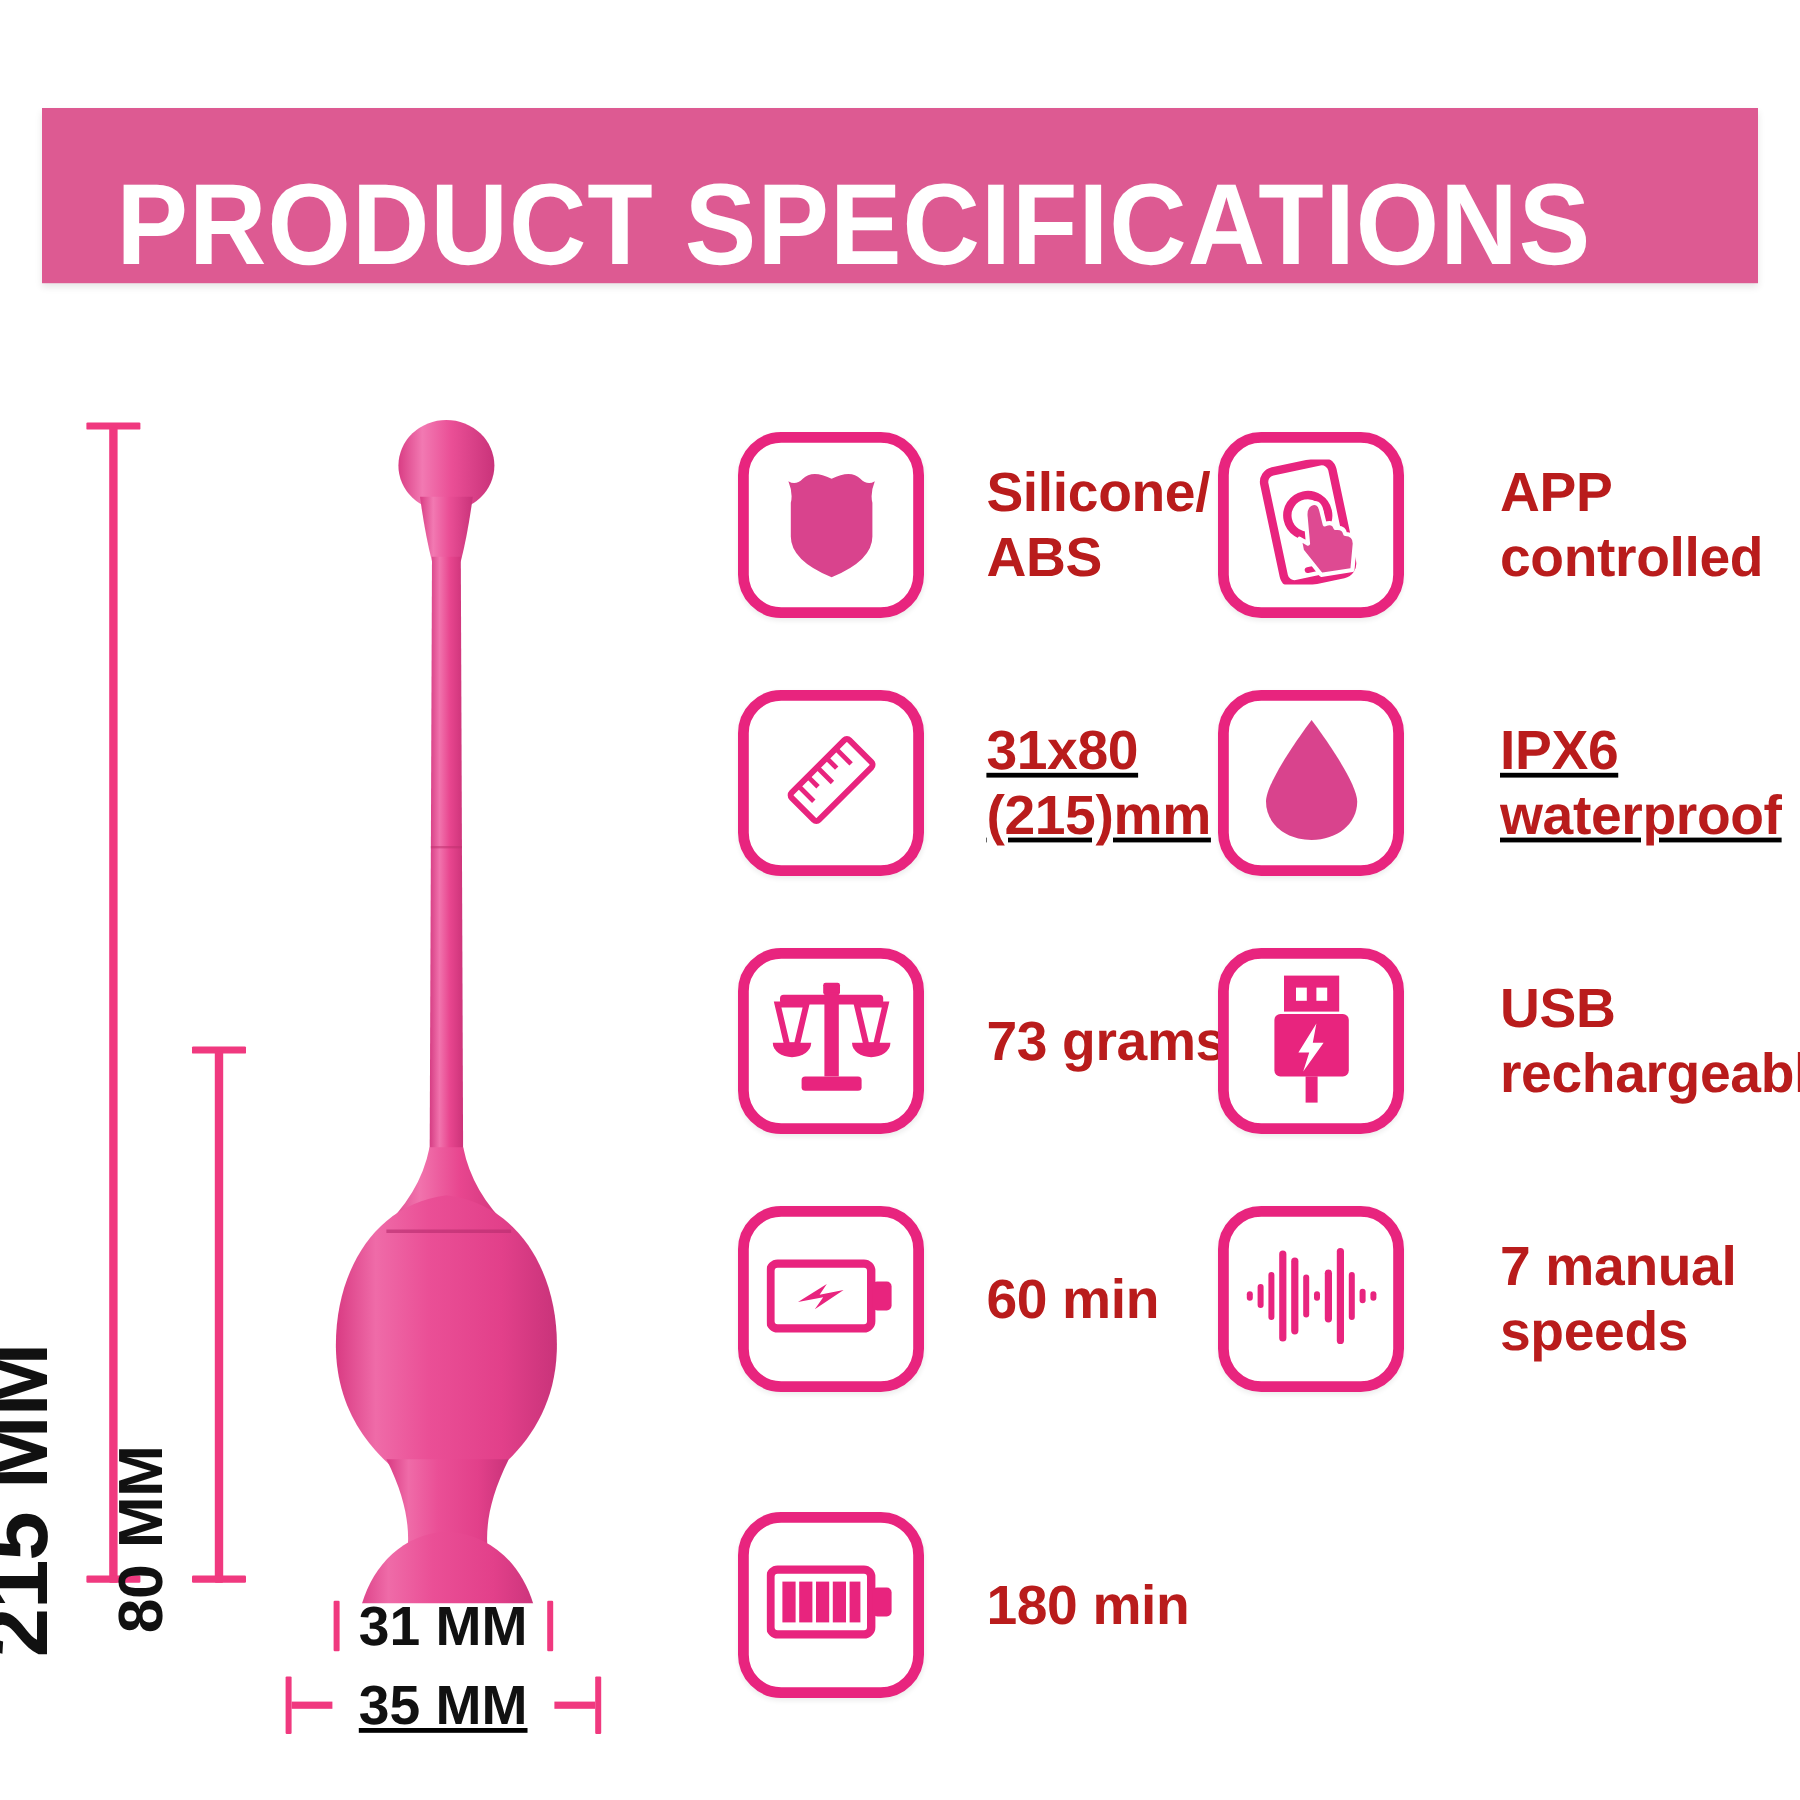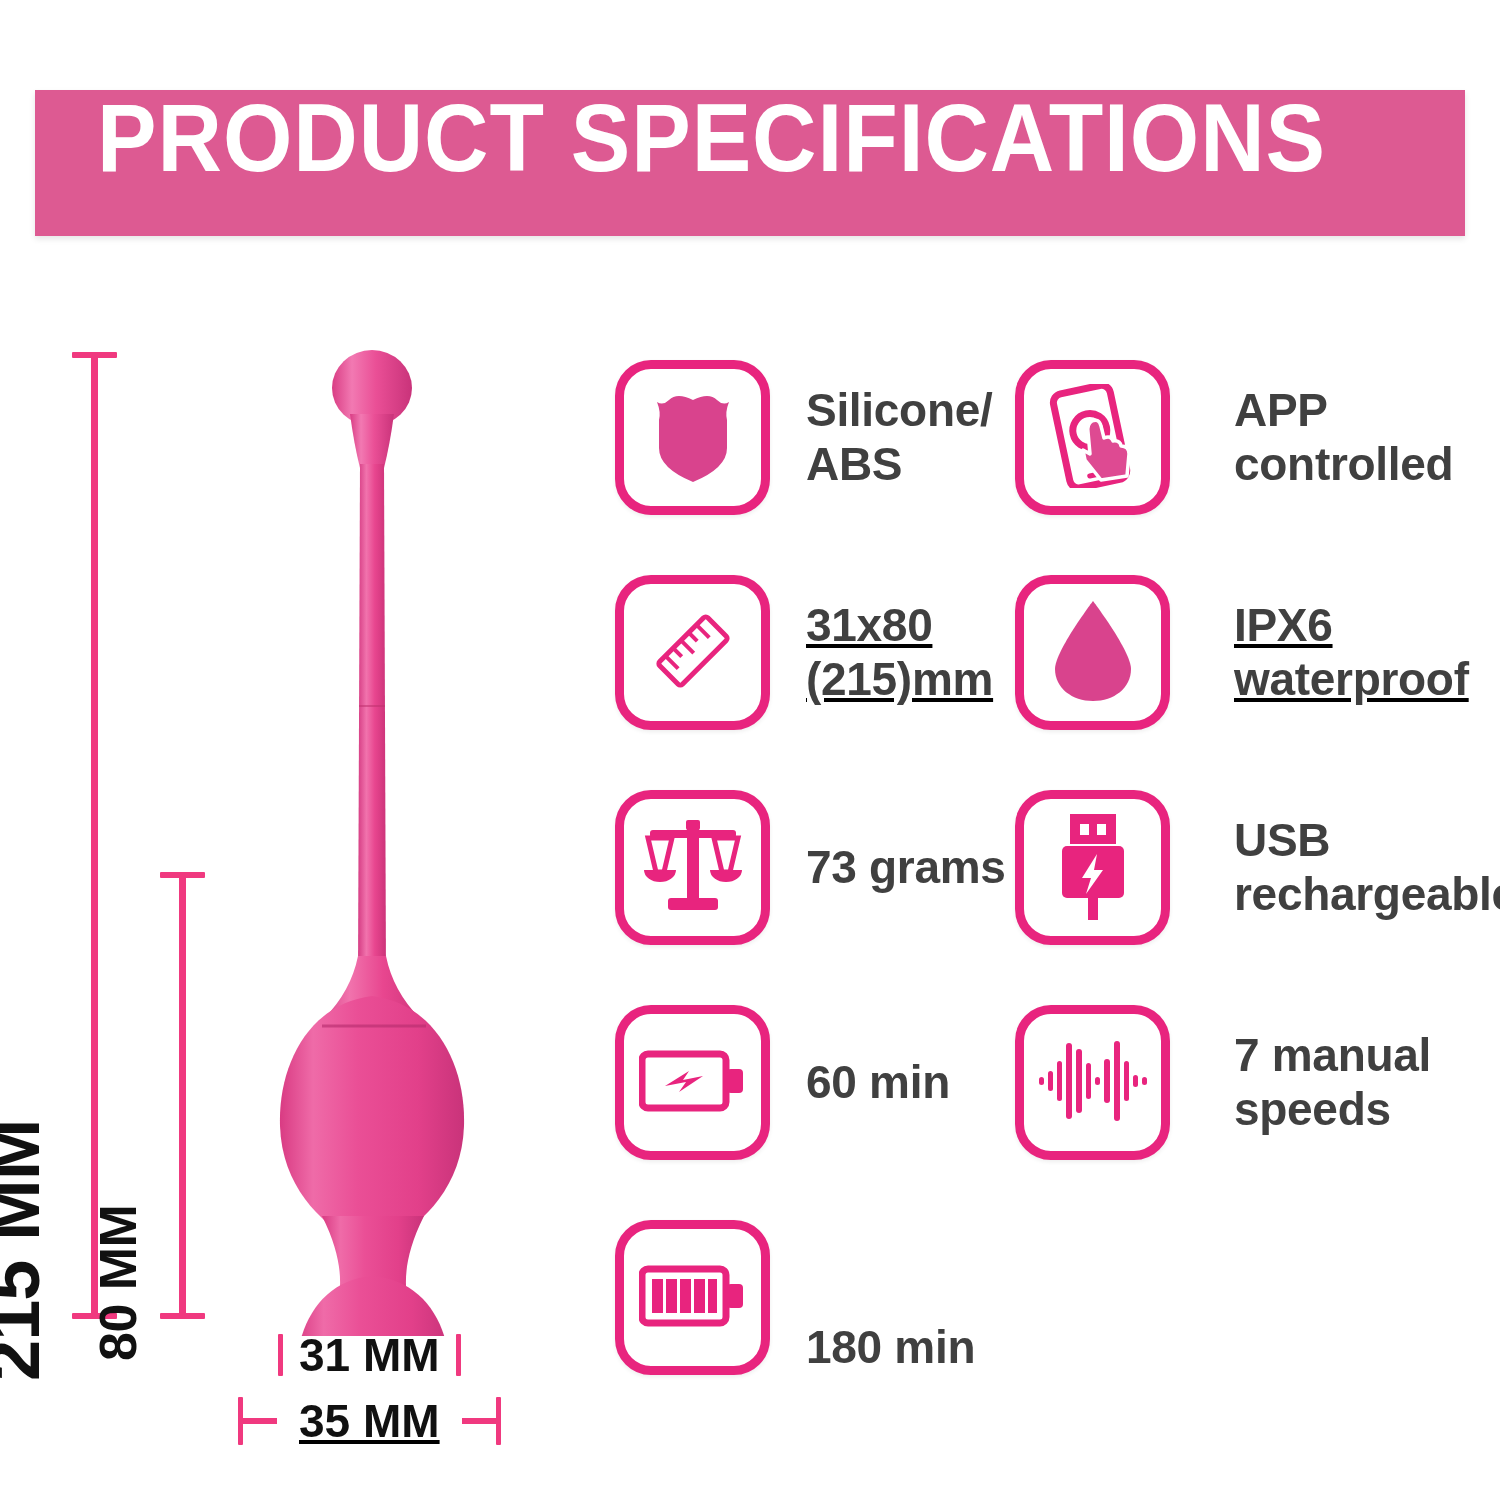--- a/index.html
+++ b/index.html
@@ -18,21 +18,21 @@
 
   
   #header-banner {
     position: absolute;
     left: 35px;
     top: 90px;
     width: 1430px;
     height: 146px;
     background: #dd5a92;
     display: flex;
-    align-items: flex-start;
+    align-items: flex-end;
     box-shadow: 0 3px 6px rgba(0,0,0,0.10);
   }
   #page-title {
     color: #ffffff;
     font-size: 96px;
     font-weight: 700;
     letter-spacing: 1px;
     line-height: 1;
     margin-left: 62px;
     transform: scaleX(0.93);
@@ -153,35 +153,35 @@
     border: 9px solid #e8247e;
     border-radius: 36px;
     box-sizing: border-box;
     background: #ffffff;
     display: flex;
     align-items: center;
     justify-content: center;
     box-shadow: 0 2px 4px rgba(0,0,0,0.07);
   }
   .spec-label {
-    margin-left: 36px;
-    color: #404040;
+    margin-left: 52px;
+    color: #b91c1c;
     font-weight: 700;
     font-size: 46px;
     line-height: 1.17;
     letter-spacing: -0.3px;
     white-space: pre-line;
   }
   .col-a { left: 0; }
   .col-b { left: 400px; gap: 28px; }
   .row-1 { top: 0px; }
   .row-2 { top: 215px; text-decoration: underline; }
   .row-3 { top: 430px; }
   .row-4 { top: 645px; }
-  .row-5 { top: 860px; align-items: flex-end; }
+  .row-5 { top: 900px; }
 </style>
 </head>
 <body>
 
 <div id="header-banner">
   <div id="page-title">PRODUCT SPECIFICATIONS</div>
 </div>
 
 <div id="product-panel">
 

